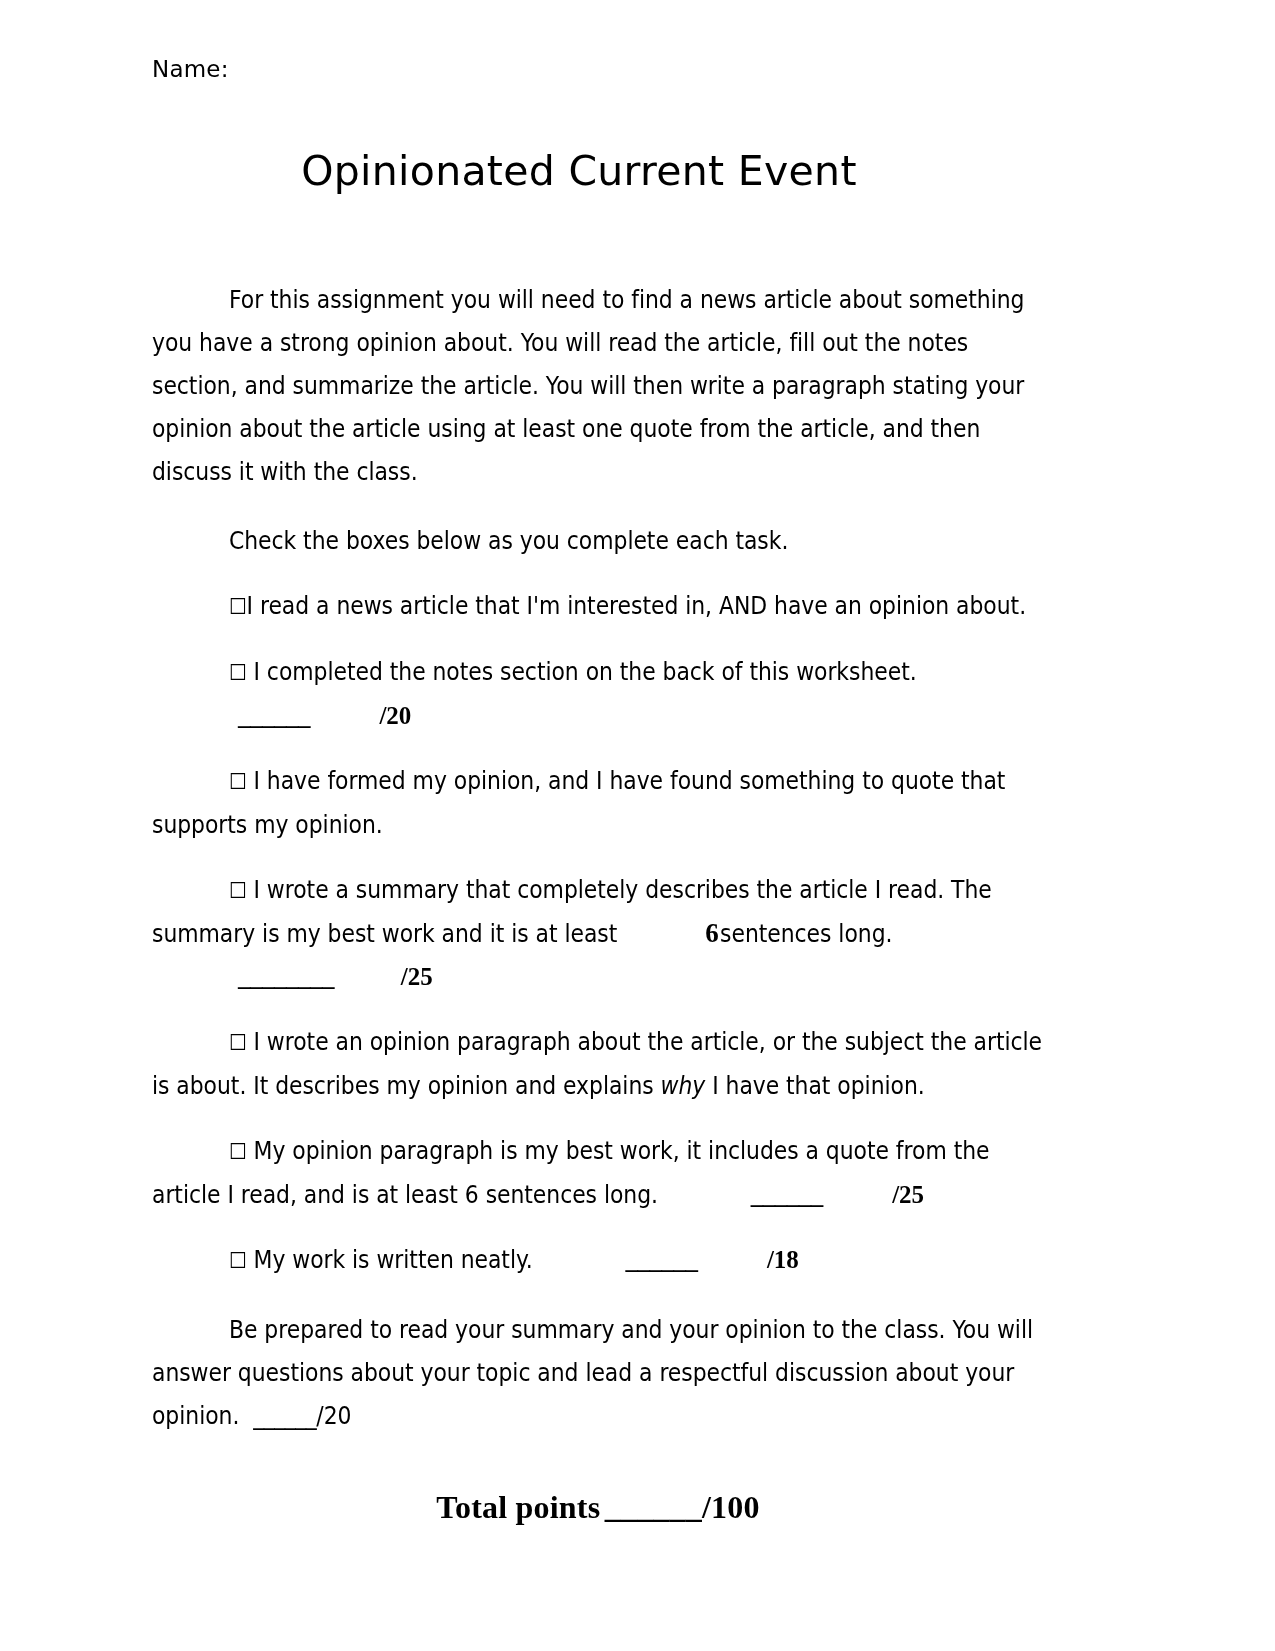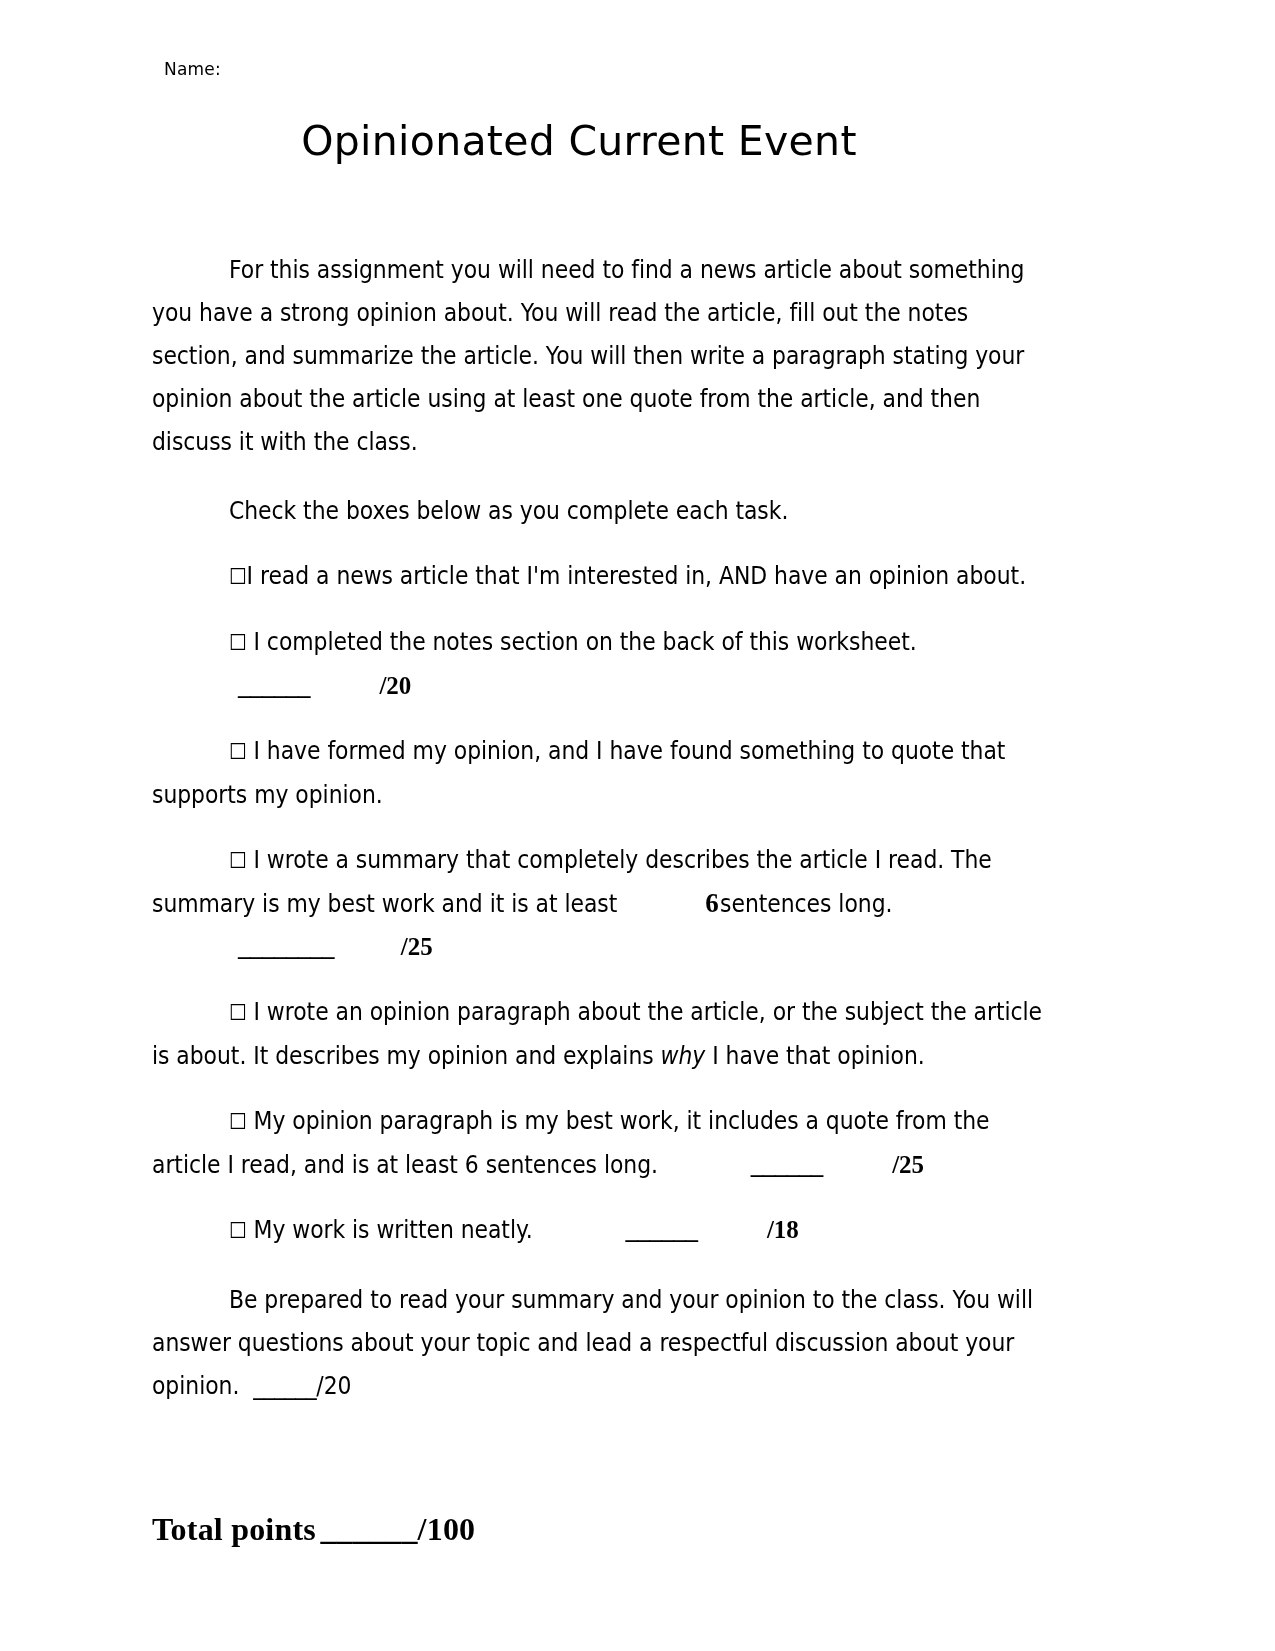--- a/index.html
+++ b/index.html
@@ -24,34 +24,34 @@
 
   
   .doc {
     position: absolute;
     left: 152px;
     top: 56px;
     width: 900px;
   }
 
   .name-line {
-    font-size: 17px;
+    font-size: 23px;
     line-height: 26px;
     letter-spacing: 0.2px;
-    margin: 0 0 0 12px;
+    margin: 0 0 0 0;
     font-family: "DejaVu Sans", "Liberation Sans", sans-serif;
   }
 
   .title {
     text-align: center;
     font-size: 41px;
     line-height: 50px;
     font-weight: normal;
     letter-spacing: 0.3px;
-    margin: 34px 0 0 0;
+    margin: 64px 0 0 0;
     padding-right: 46px;
     font-family: "DejaVu Sans", "Liberation Sans", sans-serif;
   }
 
   .body-block {
     margin-top: 82px;
     font-size: 24.5px;
     line-height: 43px;
     font-family: "DejaVu Sans", "Liberation Sans", sans-serif;
     transform: scaleX(0.895);
@@ -116,21 +116,22 @@
     transform: scaleX(1.117);
     transform-origin: center;
   }
 
   .ital {
     font-style: italic;
     font-family: "DejaVu Sans", "Liberation Sans", sans-serif;
   }
 
   .total {
-    margin-top: 104px;
+    margin-top: 52px;
+    text-align: center;
     padding-right: 8px;
   }
   .total .total-text {
     font-family: "Liberation Serif", "DejaVu Serif", serif;
     font-weight: bold;
     font-size: 32px;
     letter-spacing: 0.2px;
   }
 </style>
 </head>

